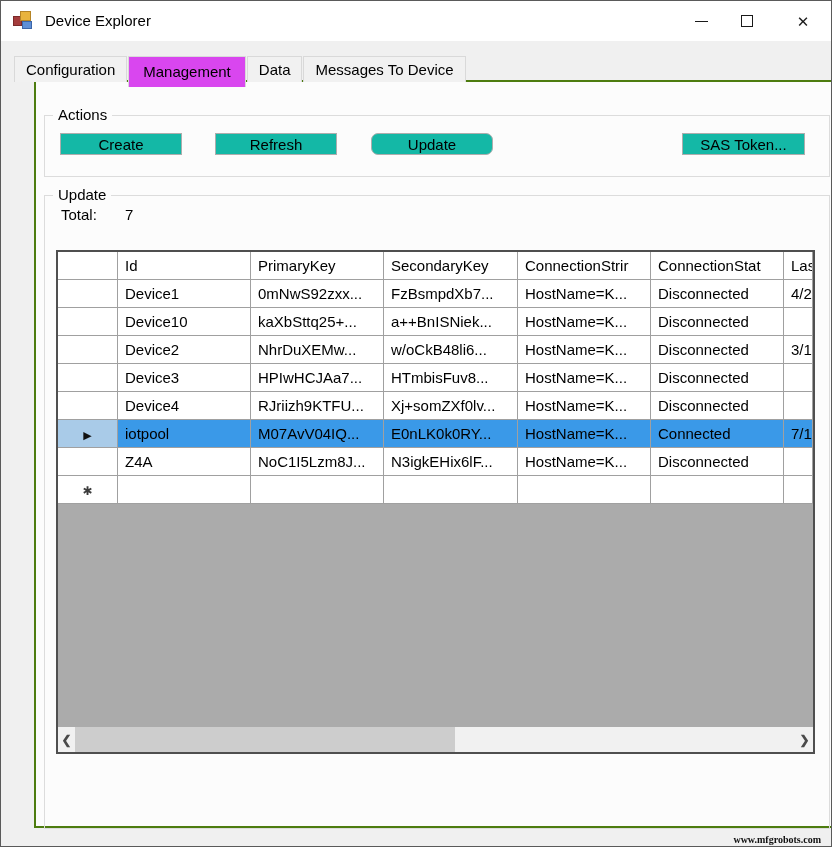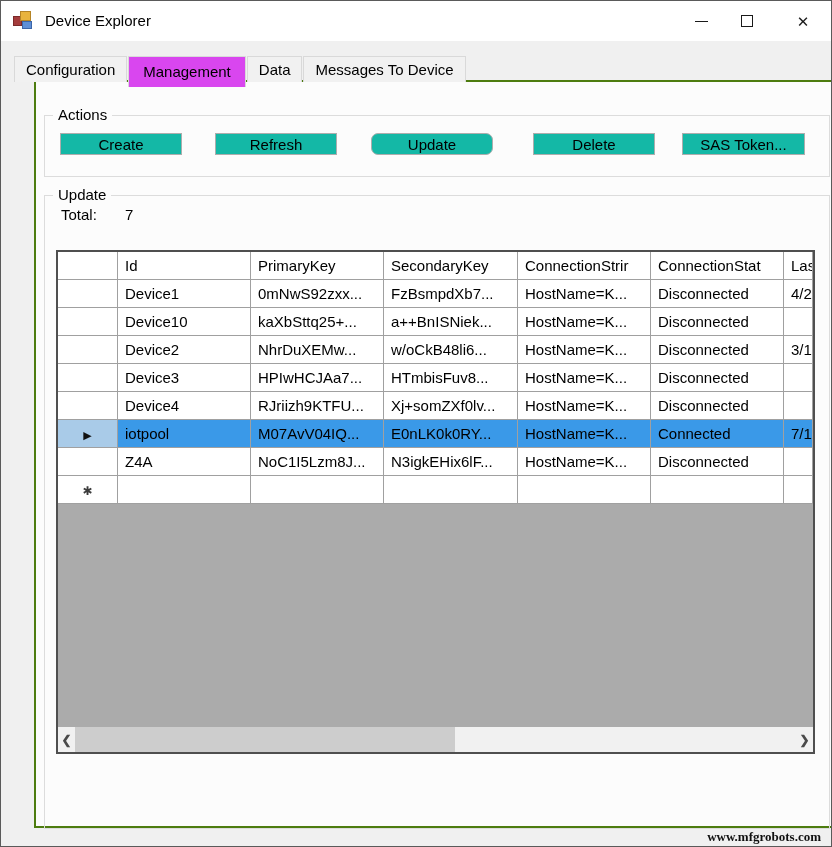--- a/index.html
+++ b/index.html
@@ -49,21 +49,21 @@
   .sel-arrow{font-size:11px;color:#111;}
   .new-star{font-size:12px;color:#3c3c3c;}
   
   .hscroll{position:absolute;left:0;right:0;bottom:0;height:25px;background:#f1f1f1;}
   .scroll-btn{position:absolute;top:0;bottom:0;width:17px;display:flex;align-items:center;justify-content:center;
     font-size:12px;font-weight:bold;color:#4a4a4a;}
   .scroll-btn.left{left:0;} .scroll-btn.right{right:0;}
   .scroll-thumb{position:absolute;left:17px;top:0;bottom:0;width:380px;background:#cdcdcd;}
   
   .watermark{position:absolute;right:10px;bottom:1px;font-family:"Liberation Serif",serif;
-    font-size:13px;font-weight:700;color:#111;z-index:5;}
+    font-size:10px;font-weight:700;color:#111;z-index:5;}
 </style>
 </head>
 <body>
 
 <div class="window">
 
   <div class="titlebar">
     <div class="app-icon">
       <span class="sq1"></span>
       <span class="sq2"></span>
@@ -89,21 +89,20 @@
   </div>
 
   <div class="page">
 
     <div class="groupbox gb-actions">
       <span class="group-label">Actions</span>
     </div>
     <div class="btn b0">Create</div>
     <div class="btn b1">Refresh</div>
     <div class="btn b2">Update</div>
-    <div class="btn b3">Delete</div>
     <div class="btn b4">SAS Token...</div>
 
     <div class="groupbox gb-devices">
       <span class="group-label">Update</span>
     </div>
     <span class="total-label">Total:</span>
     <span class="total-value">7</span>
 
     <div class="grid">
       <table class="dg">

